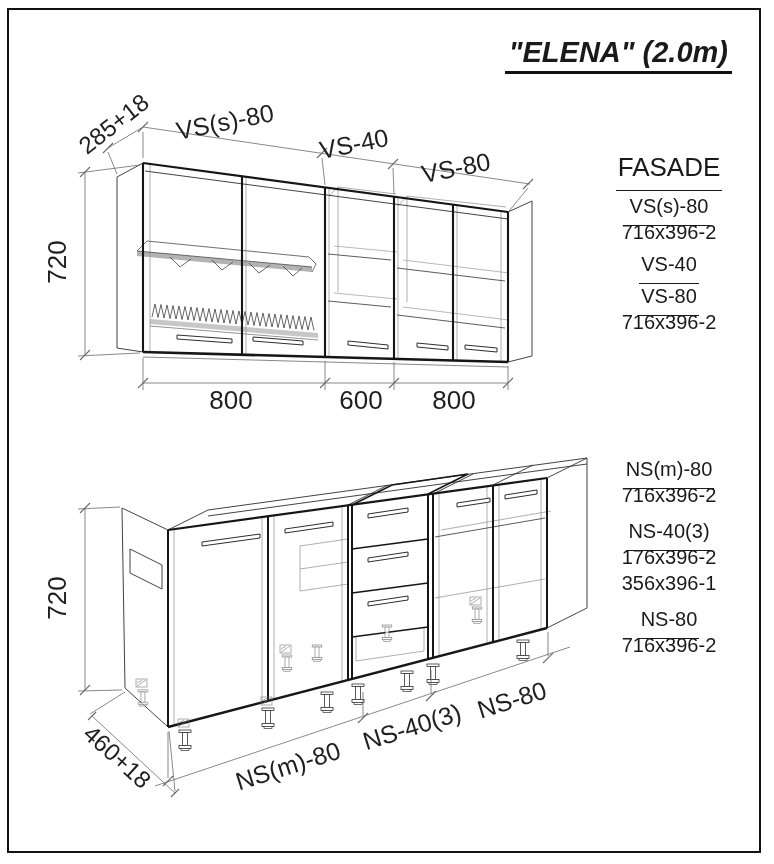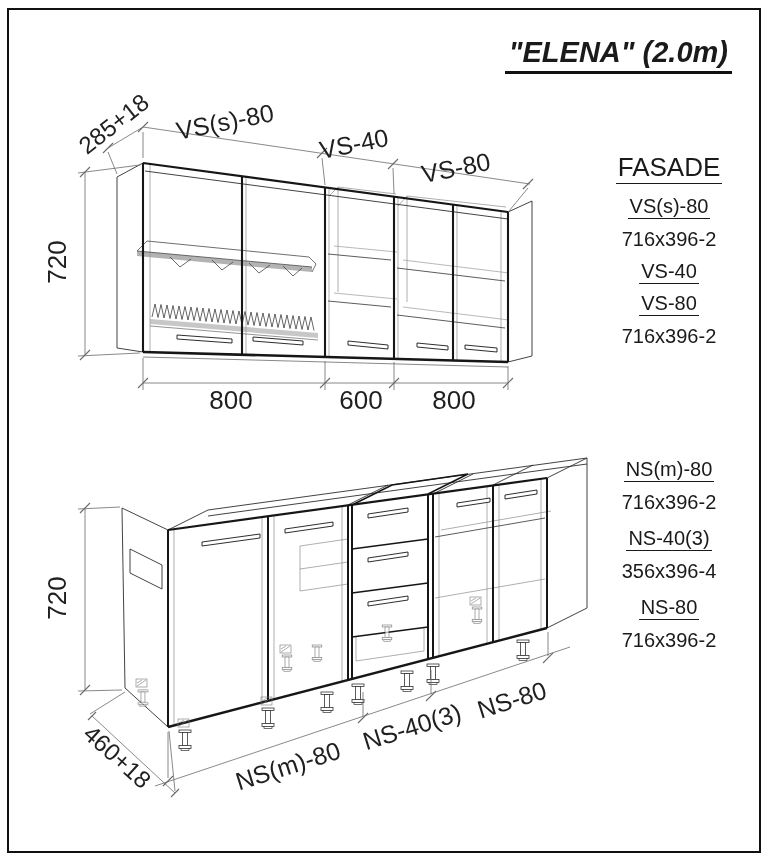--- a/index.html
+++ b/index.html
@@ -15,22 +15,22 @@
   .r42{transform:translate(-50%,-50%) rotate(42deg);}
   .r-17{transform:translate(-50%,-50%) rotate(-17.5deg);}
   .dimnum{font-size:26px;}
   #title{position:absolute;right:42px;top:36px;font-size:29px;font-weight:bold;font-style:italic;
          border-bottom:3px solid #111;padding:0 4px 2px 4px;}
   .speccol{position:absolute;width:150px;text-align:center;}
   #spec-wall{left:594px;top:152px;}
   #spec-base{left:594px;top:458px;}
   .spec-header{font-size:26px;margin-bottom:12px;}
   .spec-name{font-size:20px;margin-top:9px;}
-  .spec-size{font-size:20px;margin-top:10px;}
-  .u{border-bottom:1.6px solid #1a1a1a;padding:0 2px 1px 2px;}
+  .spec-size{font-size:20px;margin-top:3px;}
+  .u{border-bottom:1.6px solid #1a1a1a;padding:0 2px 8px 2px;}
 </style>
 </head>
 <body>
 
 <div id="page">
   <div id="frame"></div>
 
   <svg width="774" height="864" viewBox="0 0 774 864">
     <defs>
       <g id="foot">
@@ -186,17 +186,18 @@
     <div class="spec-size">716x396-2</div>
     <div class="spec-name"><span class="u">VS-40</span></div>
     <div class="spec-name"><span class="u">VS-80</span></div>
     <div class="spec-size">716x396-2</div>
   </div>
 
   <div class="speccol" id="spec-base">
     <div class="spec-name" style="margin-top:0;"><span class="u">NS(m)-80</span></div>
     <div class="spec-size">716x396-2</div>
     <div class="spec-name" style="margin-top:13px;"><span class="u">NS-40(3)</span></div>
-    <div class="spec-size">356x396-4</div>
+    <div class="spec-size">176x396-2</div>
+    <div class="spec-size">356x396-1</div>
     <div class="spec-name" style="margin-top:13px;"><span class="u">NS-80</span></div>
     <div class="spec-size">716x396-2</div>
   </div>
 </div>
 
 </body></html>

